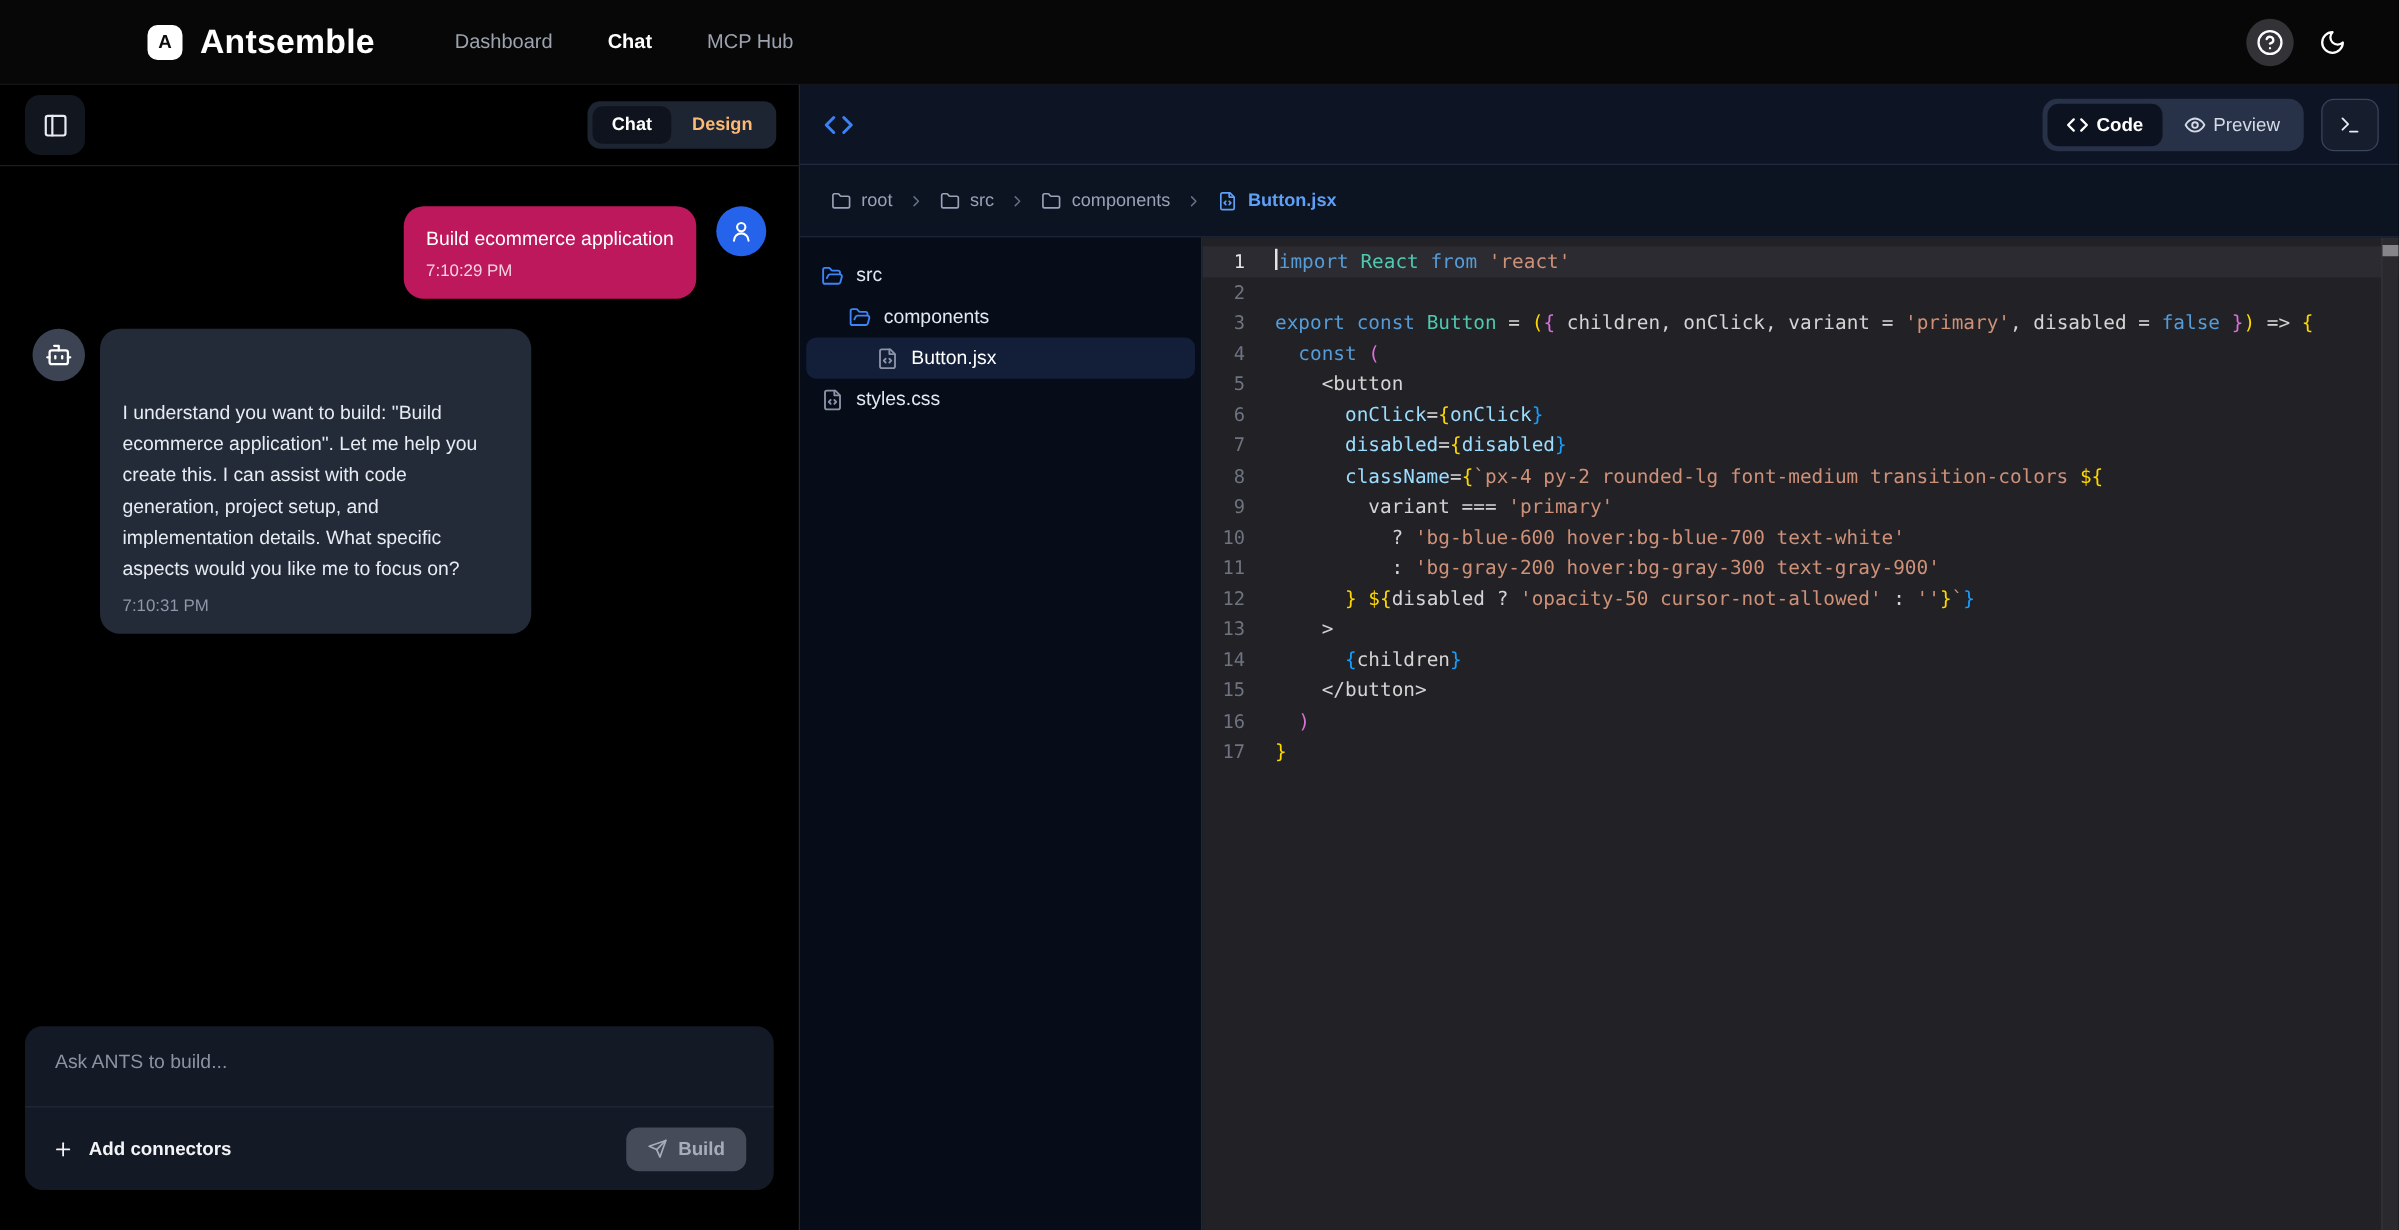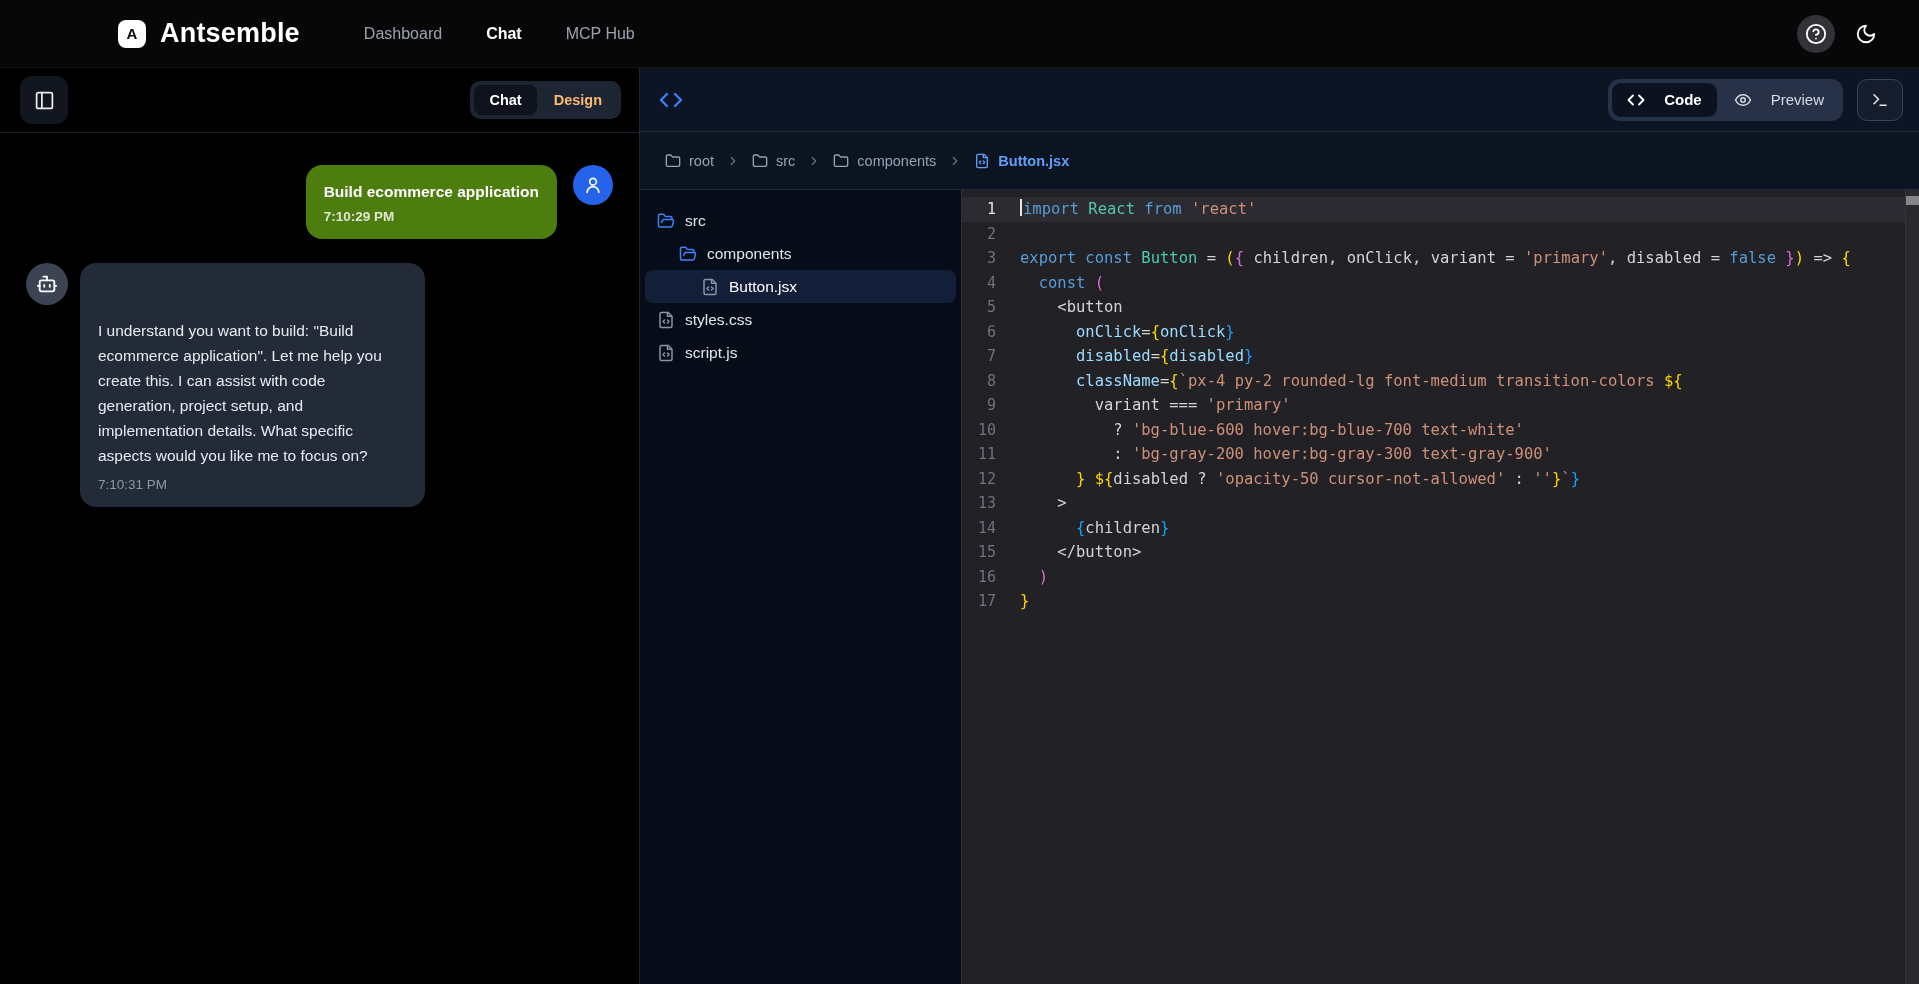--- a/index.html
+++ b/index.html
@@ -45,21 +45,21 @@
   .msg-row { display:flex; align-items:flex-start; }
   .msg-row.user { justify-content:flex-end; gap:16px; }
   .msg-row.assistant { margin-top:24px; gap:12px; }
   .avatar { width:42px; height:42px; border-radius:50%; display:flex; align-items:center;
             justify-content:center; color:#fff; }
   .user-avatar { background:#2563eb; width:40px; height:40px; }
   .user-avatar .icon { width:20px; height:20px; }
   .bot-avatar { background:#3c4352; }
   .bot-avatar .icon { width:22px; height:22px; }
   .bubble { border-radius:16px; padding:15px 18px; max-width:345px; }
-  .user-bubble { background:#4d7c0f;font-weight:bold; }
+  .user-bubble { background:#be185d; }
   .user-bubble .msg-text { color:#fff; font-size:15.5px; line-height:24px; }
   .user-bubble .msg-time { color:rgba(255,255,255,.82); font-size:13.5px; margin-top:5px; }
   .bot-bubble { background:#232a38; }
   .bot-bubble .msg-text { color:#e7ebf2; font-size:15.5px; line-height:25px;margin-top:40px; }
   .bot-bubble .msg-time { color:#8e97a8; font-size:13.5px; margin-top:9px; }
 
   .composer { margin:0 20px 32px 20px; background:#141926; border-radius:14px; flex:0 0 auto; }
   .prompt-input { display:block; width:100%; height:64px; background:transparent; border:none;
                   resize:none; outline:none; padding:20px 24px; font-size:15.5px; color:#e5e9f0;
                   font-family:"Liberation Sans", sans-serif; }
@@ -74,21 +74,21 @@
                font-size:15px; font-weight:600; border-radius:10px; padding:9px 17px; }
   .build-btn .icon { width:16px; height:16px; }
 
   
   .workspace { flex:1 1 auto; display:flex; flex-direction:column; background:#0d1524; min-width:0; }
   .ws-header { height:64px; display:flex; align-items:center; justify-content:space-between;
                padding:0 16px 0 19px; border-bottom:1px solid #202b3f; }
   .ws-code-icon { width:24px; height:24px; color:#3b82f6; }
   .ws-header-right { display:flex; align-items:center; gap:14px; }
   .view-toggle { background:#273147; border-radius:12px; padding:4px; display:flex; gap:2px; }
-  .view-opt { display:flex; align-items:center; gap:19px; font-size:15px; color:#d4dbe7;
+  .view-opt { display:flex; align-items:flex-end; gap:6px; font-size:15px; color:#d4dbe7;
               padding:8px 15px; border-radius:9px; font-weight:500; }
   .view-opt.active { background:#0d1220; color:#fff; font-weight:600; }
   .view-opt .icon { width:18px; height:18px; }
   .terminal-btn { width:46px; height:42px; border-radius:10px; border:1px solid #39455c;
                   background:#161e2e; color:#e7ebf2; display:flex; align-items:center;
                   justify-content:center; }
   .terminal-btn .icon { width:18px; height:18px; }
 
   .breadcrumb { height:58px; display:flex; align-items:center; padding:0 25px;
                 background:#0c1321; border-bottom:1px solid #202b3f; }
@@ -210,20 +210,44 @@
               </svg>
             </span>
         </div>
         <div class="bubble bot-bubble">
           <div class="msg-text">I understand you want to build: "Build ecommerce application". Let me help you create this. I can assist with code generation, project setup, and implementation details. What specific aspects would you like me to focus on?</div>
           <div class="msg-time">7:10:31 PM</div>
         </div>
       </div>
     </div>
 
+    <div class="composer">
+      <textarea class="prompt-input" placeholder="Ask ANTS to build..." style=""></textarea>
+      <div class="composer-divider"></div>
+      <div class="composer-actions">
+        <button class="add-connectors">
+          <span class="icon">
+              <svg viewBox="0 0 24 24" fill="none" stroke="currentColor" stroke-width="2" stroke-linecap="round" stroke-linejoin="round">
+                <path d="M12 5v14"></path>
+                <path d="M5 12h14"></path>
+              </svg>
+            </span>
+          <span>Add connectors</span>
+        </button>
+        <button class="build-btn">
+          <span class="icon">
+              <svg viewBox="0 0 24 24" fill="none" stroke="currentColor" stroke-width="2" stroke-linecap="round" stroke-linejoin="round">
+                <path d="M22 2 11 13"></path>
+                <path d="M22 2 15 22l-4-9-9-4Z"></path>
+              </svg>
+            </span>
+          <span>Build</span>
+        </button>
+      </div>
+    </div>
   </section>
 
   <section class="workspace">
     <div class="ws-header">
       <span class="icon ws-code-icon">
           <svg viewBox="0 0 24 24" fill="none" stroke="currentColor" stroke-width="2.4" stroke-linecap="round" stroke-linejoin="round">
             <polyline points="16 18 22 12 16 6"></polyline>
             <polyline points="8 6 2 12 8 18"></polyline>
           </svg>
         </span>
@@ -345,31 +369,20 @@
             <span class="icon">
               <svg viewBox="0 0 24 24" fill="none" stroke="currentColor" stroke-width="2" stroke-linecap="round" stroke-linejoin="round">
                 <path d="M15 2H6a2 2 0 0 0-2 2v16a2 2 0 0 0 2 2h12a2 2 0 0 0 2-2V7Z"></path>
                 <path d="M14 2v5h5"></path>
                 <path d="m10 12-2 2 2 2"></path>
                 <path d="m14 12 2 2-2 2"></path>
               </svg>
             </span>
             <span>styles.css</span>
           </button>
-          <button class="tree-row" style="padding-left: 12px;">
-            <span class="icon">
-              <svg viewBox="0 0 24 24" fill="none" stroke="currentColor" stroke-width="2" stroke-linecap="round" stroke-linejoin="round">
-                <path d="M15 2H6a2 2 0 0 0-2 2v16a2 2 0 0 0 2 2h12a2 2 0 0 0 2-2V7Z"></path>
-                <path d="M14 2v5h5"></path>
-                <path d="m10 12-2 2 2 2"></path>
-                <path d="m14 12 2 2-2 2"></path>
-              </svg>
-            </span>
-            <span>script.js</span>
-          </button>
         </div>
       <div class="editor">
         <div id="editor-lines">
             <div class="code-line active"><span class="gutter">1</span><span class="code-text"><span class="caret"></span><span class="tok-kw">import</span><span> </span><span class="tok-type">React</span><span> </span><span class="tok-kw">from</span><span> </span><span class="tok-str">'react'</span></span></div>
             <div class="code-line"><span class="gutter">2</span><span class="code-text"></span></div>
             <div class="code-line"><span class="gutter">3</span><span class="code-text"><span class="tok-kw">export</span><span> </span><span class="tok-kw">const</span><span> </span><span class="tok-type">Button</span><span> = </span><span class="tok-gold">(</span><span class="tok-pink">{</span><span> children, onClick, variant = </span><span class="tok-str">'primary'</span><span>, disabled = </span><span class="tok-kw">false</span><span> </span><span class="tok-pink">}</span><span class="tok-gold">)</span><span> =&gt; </span><span class="tok-gold">{</span></span></div>
             <div class="code-line"><span class="gutter">4</span><span class="code-text"><span class="guide"></span><span class="tok-kw">const</span><span> </span><span class="tok-pink">(</span></span></div>
             <div class="code-line"><span class="gutter">5</span><span class="code-text"><span class="guide"></span><span class="guide"></span><span>&lt;button</span></span></div>
             <div class="code-line"><span class="gutter">6</span><span class="code-text"><span class="guide"></span><span class="guide"></span><span class="guide"></span><span class="tok-attr">onClick</span><span>=</span><span class="tok-gold">{</span><span class="tok-attr">onClick</span><span class="tok-blue">}</span></span></div>
             <div class="code-line"><span class="gutter">7</span><span class="code-text"><span class="guide"></span><span class="guide"></span><span class="guide"></span><span class="tok-attr">disabled</span><span>=</span><span class="tok-gold">{</span><span class="tok-attr">disabled</span><span class="tok-blue">}</span></span></div>

